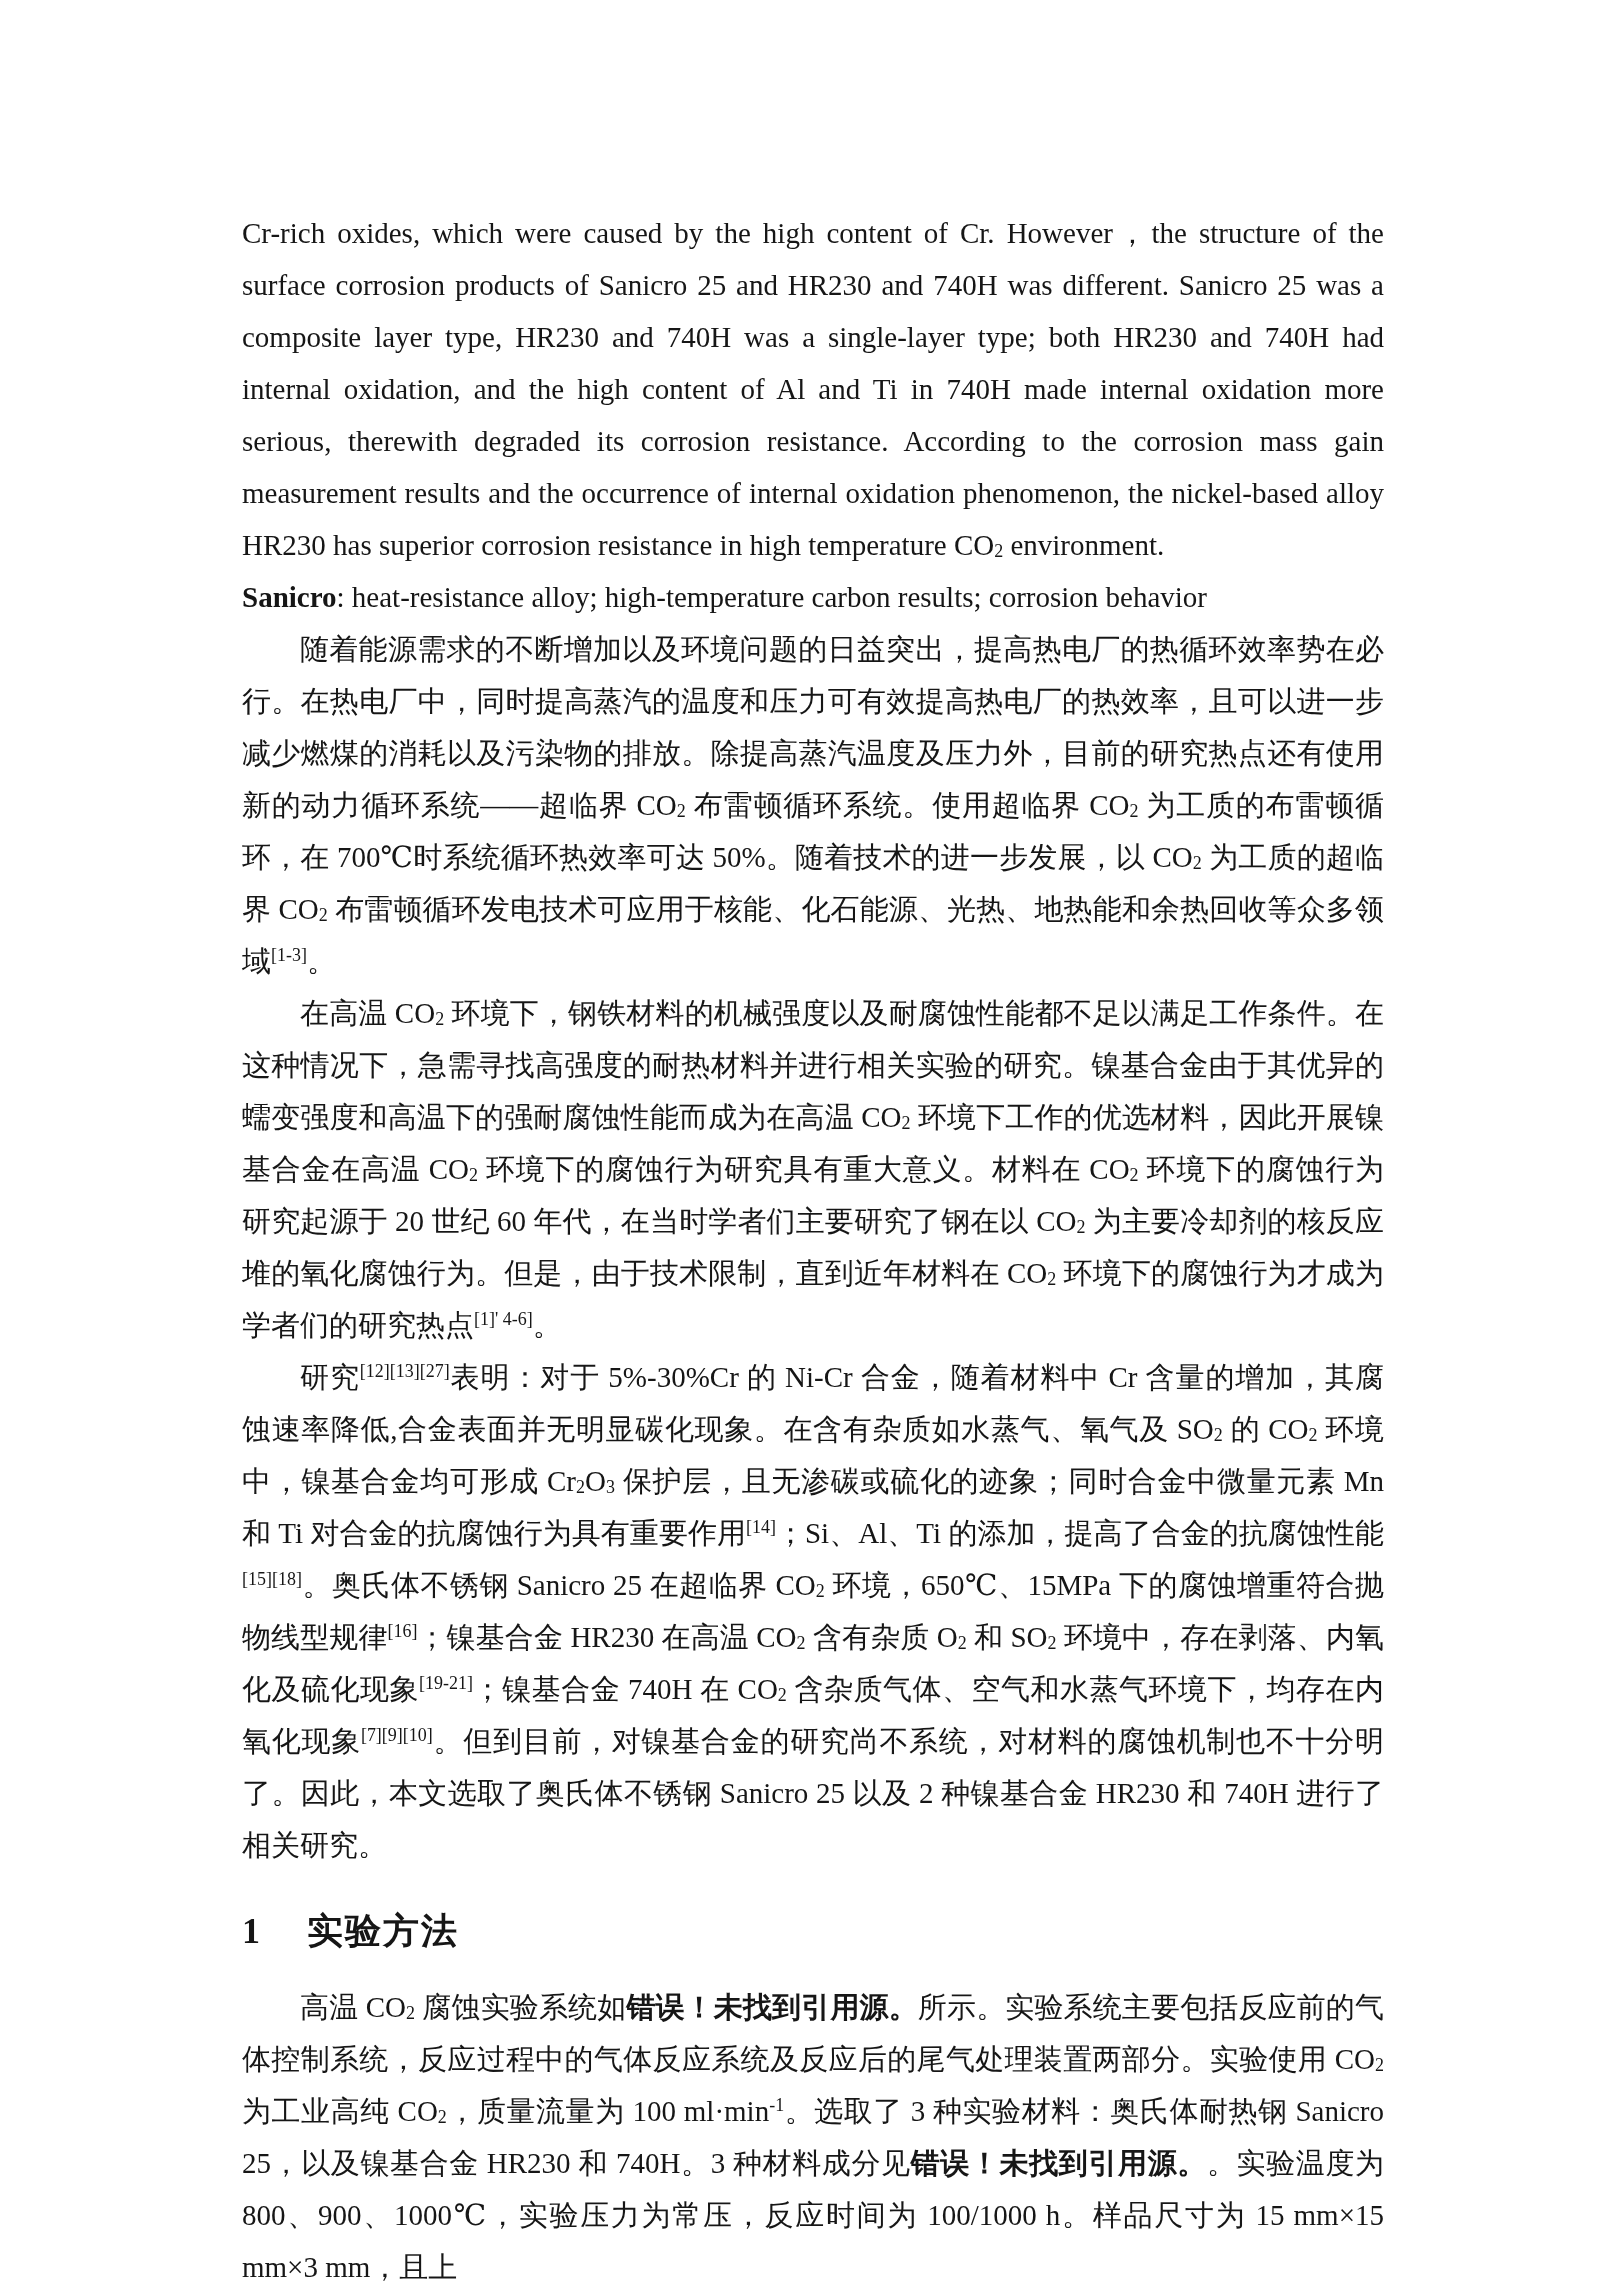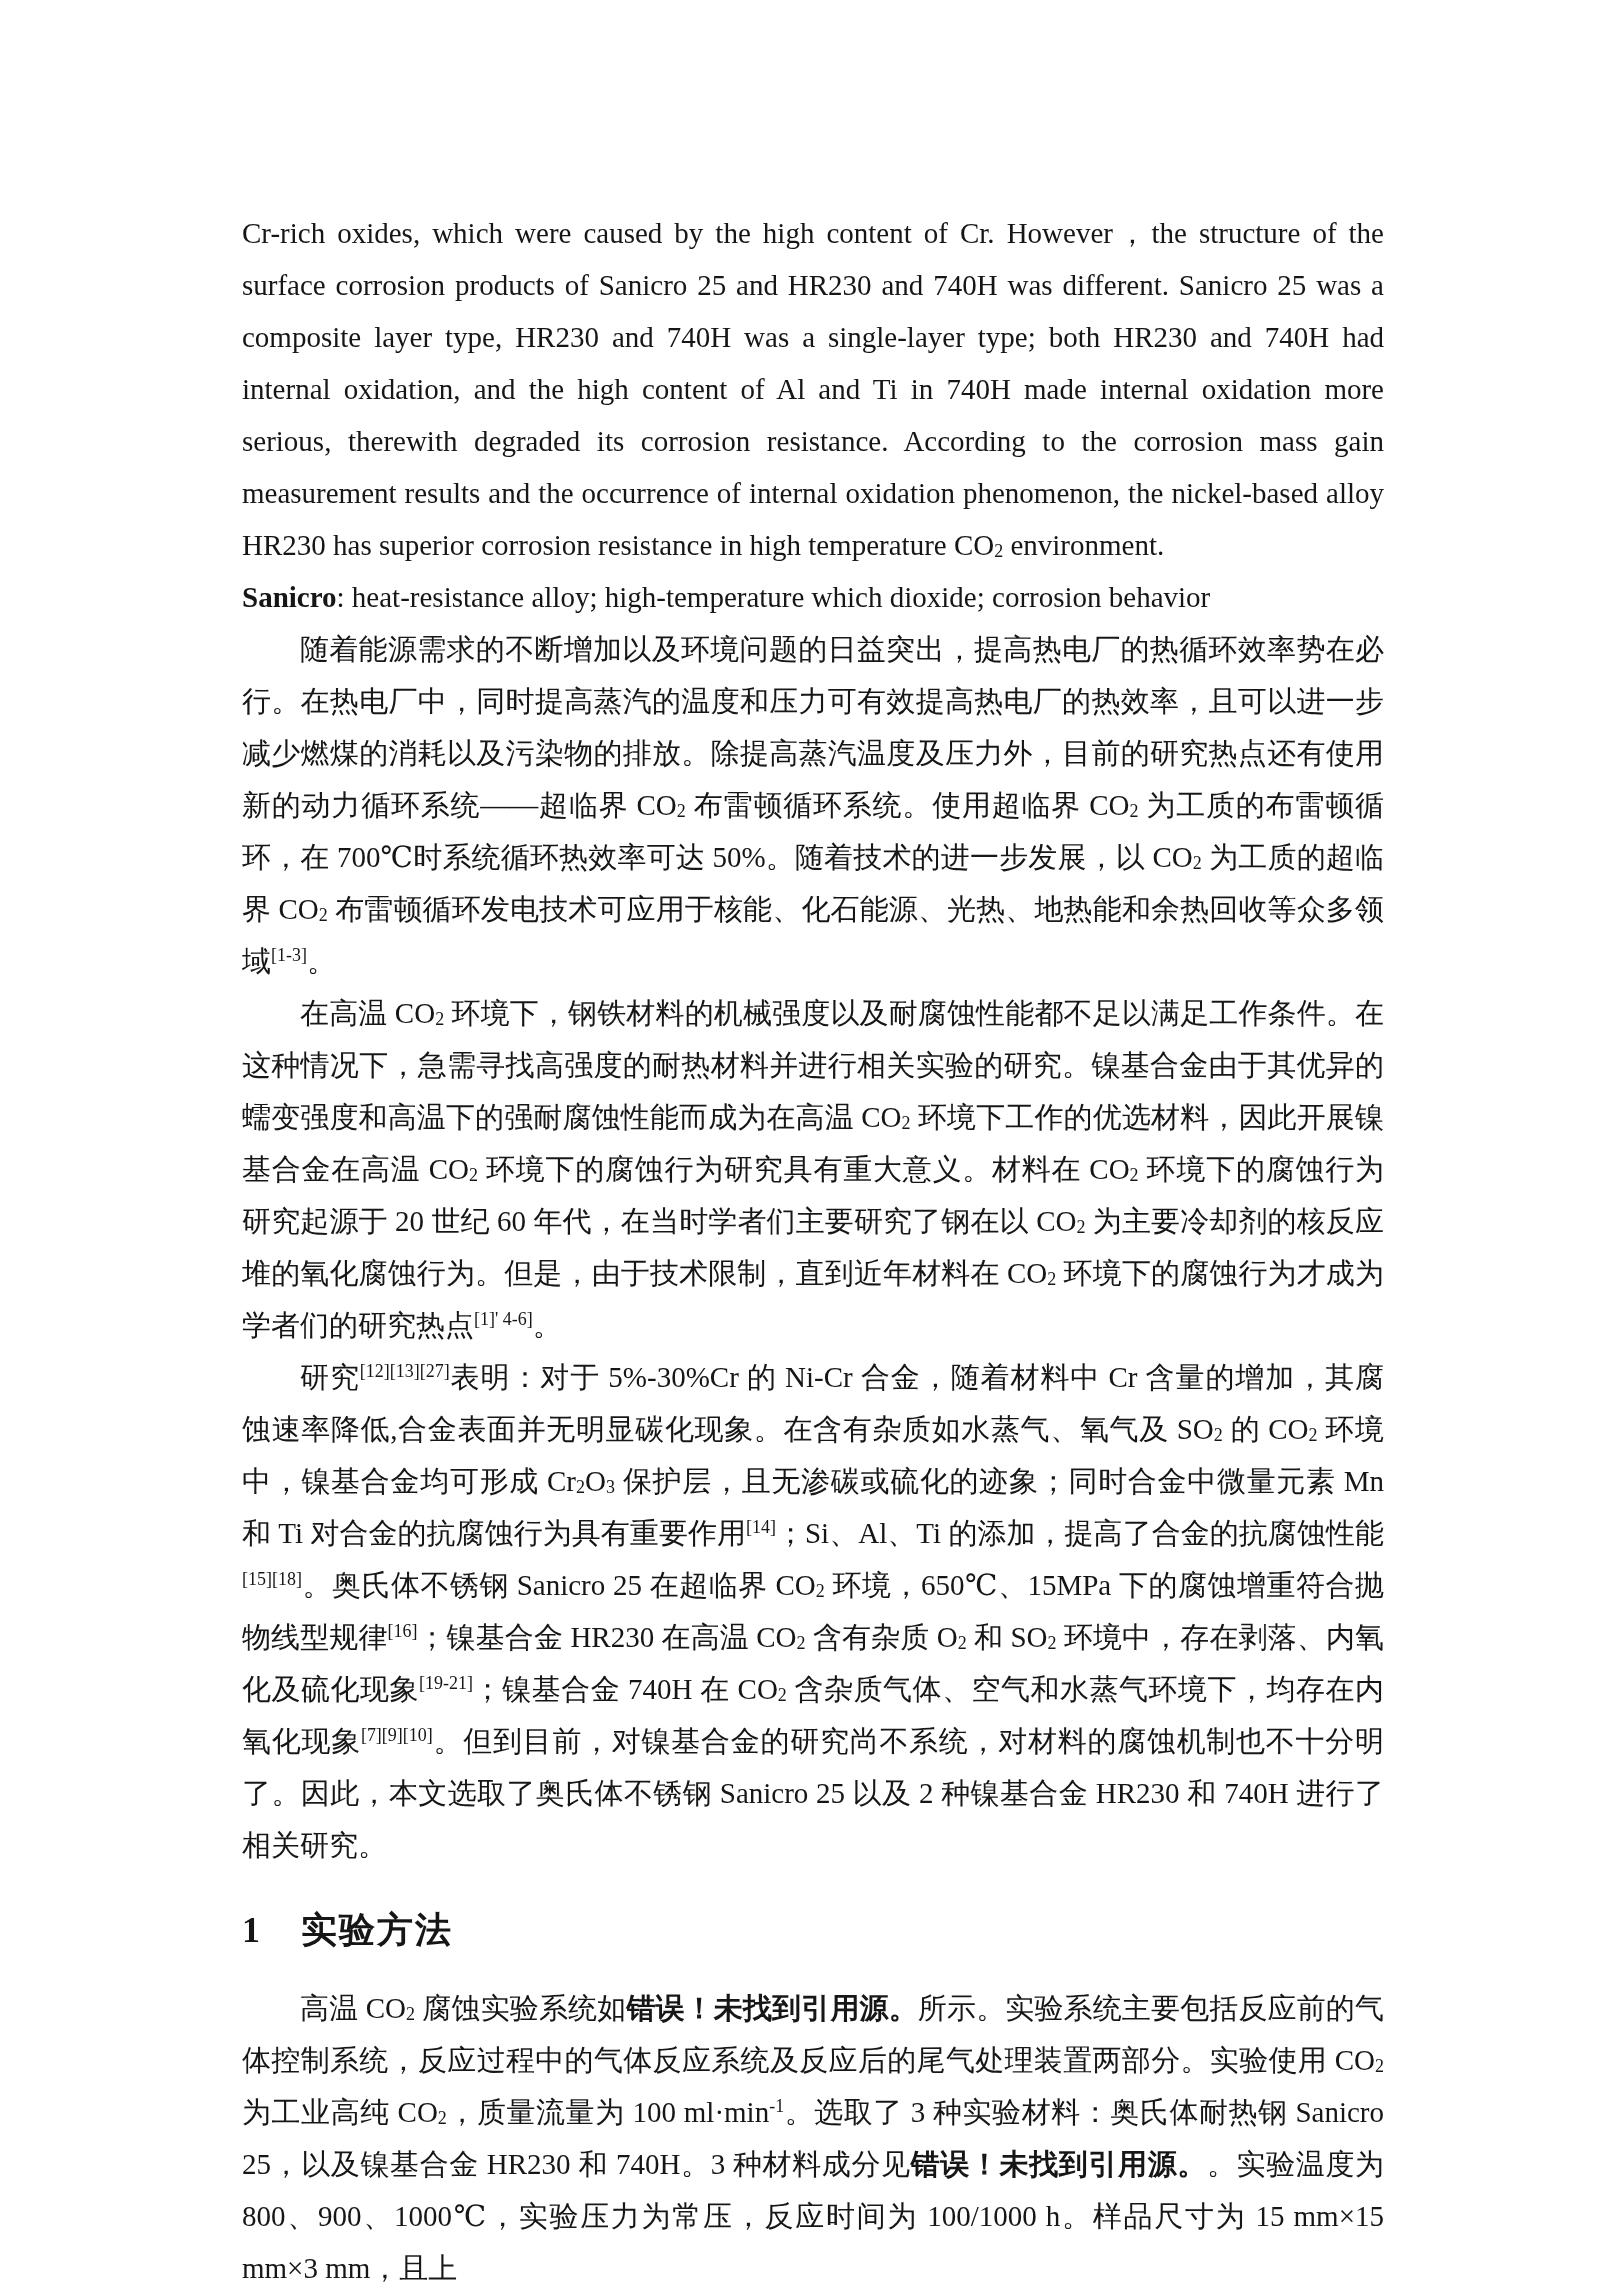--- a/index.html
+++ b/index.html
@@ -52,33 +52,34 @@
     font-size: 36px;
     line-height: 53px;
     text-align: left;
   }
   .section-number {
     display: inline-block;
     margin-right: 41px;
     font-family: "Liberation Serif", "DejaVu Serif", serif;
   }
   .section-title {
-    font-family: Liberation Mono, monospace;
+    font-family: Liberation Sans, sans-serif;
     letter-spacing: 2px;
+    margin-left: 6px;
   }
 </style>
 </head>
 <body>
 
 <div class="page">
   <div class="content">
 
     <p><span>Cr-rich oxides, which were caused by the high content of Cr. However，the structure of the surface corrosion products of Sanicro 25 and HR230 and 740H was different. Sanicro 25 was a composite layer type, HR230 and 740H was a single-layer type; both HR230 and 740H had internal oxidation, and the high content of Al and Ti in 740H made internal oxidation more serious, therewith degraded its corrosion resistance. According to the corrosion mass gain measurement results and the occurrence of internal oxidation phenomenon, the nickel-based alloy HR230 has superior corrosion resistance in high temperature CO</span><sub class="run-sub">2</sub><span> environment.</span></p>
 
-    <p><span class="run-b">Sanicro</span><span>: heat-resistance alloy; high-temperature which dioxide; corrosion behavior</span></p>
+    <p><span class="run-b">Sanicro</span><span>: heat-resistance alloy; high-temperature carbon results; corrosion behavior</span></p>
 
     <p class="indent-2em"><span>随着能源需求的不断增加以及环境问题的日益突出，提高热电厂的热循环效率势在必行。在热电厂中，同时提高蒸汽的温度和压力可有效提高热电厂的热效率，且可以进一步减少燃煤的消耗以及污染物的排放。除提高蒸汽温度及压力外，目前的研究热点还有使用新的动力循环系统——超临界 CO</span><sub class="run-sub">2</sub><span> 布雷顿循环系统。使用超临界 CO</span><sub class="run-sub">2</sub><span> 为工质的布雷顿循环，在 700℃时系统循环热效率可达 50%。随着技术的进一步发展，以 CO</span><sub class="run-sub">2</sub><span> 为工质的超临界 CO</span><sub class="run-sub">2</sub><span> 布雷顿循环发电技术可应用于核能、化石能源、光热、地热能和余热回收等众多领域</span><sup class="run-sup">[1-3]</sup><span>。</span></p>
 
     <p class="indent-2em"><span>在高温 CO</span><sub class="run-sub">2</sub><span> 环境下，钢铁材料的机械强度以及耐腐蚀性能都不足以满足工作条件。在这种情况下，急需寻找高强度的耐热材料并进行相关实验的研究。镍基合金由于其优异的蠕变强度和高温下的强耐腐蚀性能而成为在高温 CO</span><sub class="run-sub">2</sub><span> 环境下工作的优选材料，因此开展镍基合金在高温 CO</span><sub class="run-sub">2</sub><span> 环境下的腐蚀行为研究具有重大意义。材料在 CO</span><sub class="run-sub">2</sub><span> 环境下的腐蚀行为研究起源于 20 世纪 60 年代，在当时学者们主要研究了钢在以 CO</span><sub class="run-sub">2</sub><span> 为主要冷却剂的核反应堆的氧化腐蚀行为。但是，由于技术限制，直到近年材料在 CO</span><sub class="run-sub">2</sub><span> 环境下的腐蚀行为才成为学者们的研究热点</span><sup class="run-sup">[1]' 4-6]</sup><span>。</span></p>
 
     <p class="indent-2em"><span>研究</span><sup class="run-sup">[12][13][27]</sup><span>表明：对于 5%-30%Cr 的 Ni-Cr 合金，随着材料中 Cr 含量的增加，其腐蚀速率降低,合金表面并无明显碳化现象。在含有杂质如水蒸气、氧气及 SO</span><sub class="run-sub">2</sub><span> 的 CO</span><sub class="run-sub">2</sub><span> 环境中，镍基合金均可形成 Cr</span><sub class="run-sub">2</sub><span>O</span><sub class="run-sub">3</sub><span> 保护层，且无渗碳或硫化的迹象；同时合金中微量元素 Mn 和 Ti 对合金的抗腐蚀行为具有重要作用</span><sup class="run-sup">[14]</sup><span>；Si、Al、Ti 的添加，提高了合金的抗腐蚀性能</span><sup class="run-sup">[15][18]</sup><span>。奥氏体不锈钢 Sanicro 25 在超临界 CO</span><sub class="run-sub">2</sub><span> 环境，650℃、15MPa 下的腐蚀增重符合抛物线型规律</span><sup class="run-sup">[16]</sup><span>；镍基合金 HR230 在高温 CO</span><sub class="run-sub">2</sub><span> 含有杂质 O</span><sub class="run-sub">2</sub><span> 和 SO</span><sub class="run-sub">2</sub><span> 环境中，存在剥落、内氧化及硫化现象</span><sup class="run-sup">[19-21]</sup><span>；镍基合金 740H 在 CO</span><sub class="run-sub">2</sub><span> 含杂质气体、空气和水蒸气环境下，均存在内氧化现象</span><sup class="run-sup">[7][9][10]</sup><span>。但到目前，对镍基合金的研究尚不系统，对材料的腐蚀机制也不十分明了。因此，本文选取了奥氏体不锈钢 Sanicro 25 以及 2 种镍基合金 HR230 和 740H 进行了相关研究。</span></p>
 
     <h2 class="section-heading">
       <span class="section-number">1</span><span class="section-title">实验方法</span>
     </h2>

